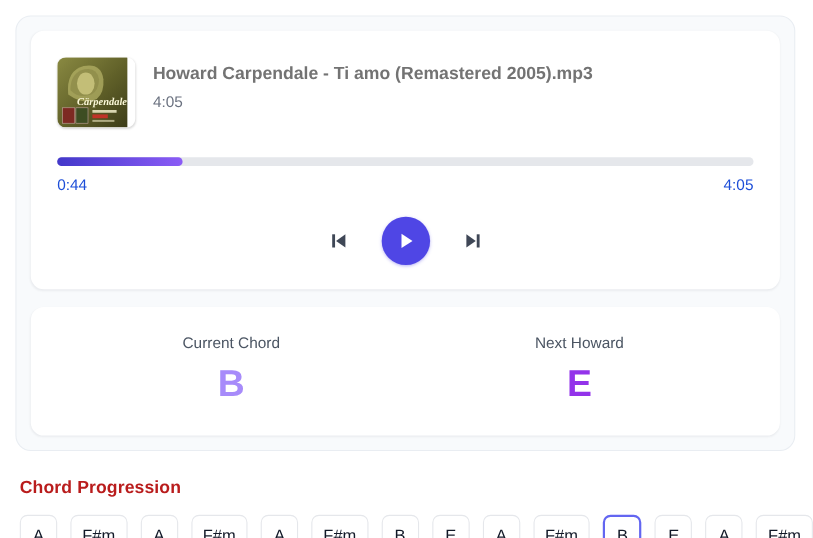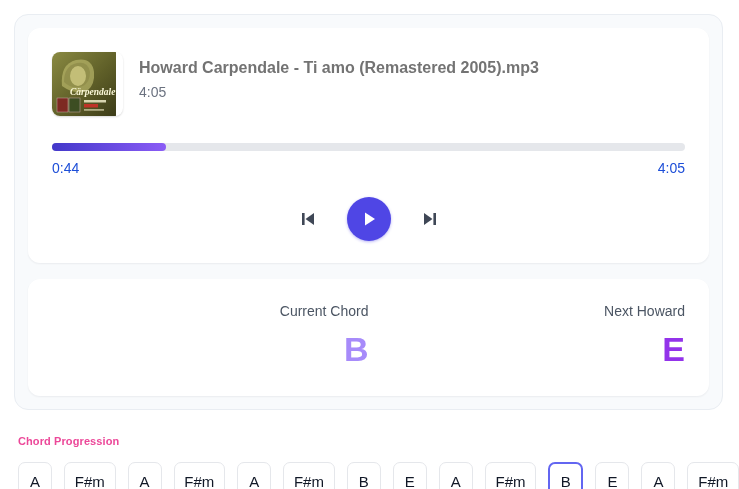--- a/index.html
+++ b/index.html
@@ -72,26 +72,26 @@
     background: #4f46e5;
     display: flex; align-items: center; justify-content: center;
     cursor: pointer;
     box-shadow: 0 1px 3px rgba(79,70,229,0.4);
   }
   .chord-card {
     margin-top: 16px;
     padding: 24px 24px 30px;
     display: flex;
   }
-  .chord-col { flex: 1; text-align: right; }
+  .chord-col { flex: 1; text-align: center; }
   .chord-label { font-size: 14px; color: #4b5563; }
   .chord-value { font-size: 34px; line-height: 1; font-weight: 700; margin-top: 13px; }
   .section-heading {
     margin: 25px 0 0 18px;
-    font-size: 11px; font-weight: 700; color: #ec4899;
+    font-size: 16px; font-weight: 700; color: #b91c1c;
     letter-spacing: 0.1px;
   }
   .chip-row {
     display: flex; gap: 12px;
     margin: 15px 0 0 18px;
   }
   .chip {
     position: relative;
     min-width: 34px; height: 38px;
     padding: 0 11px;

